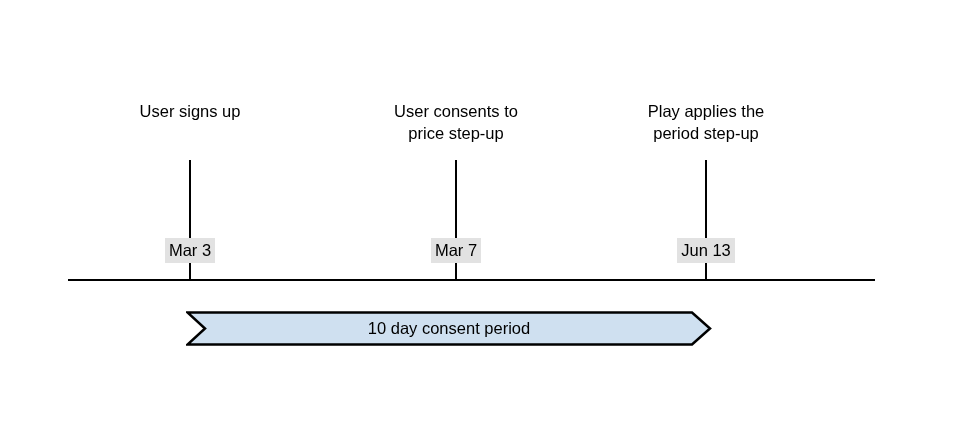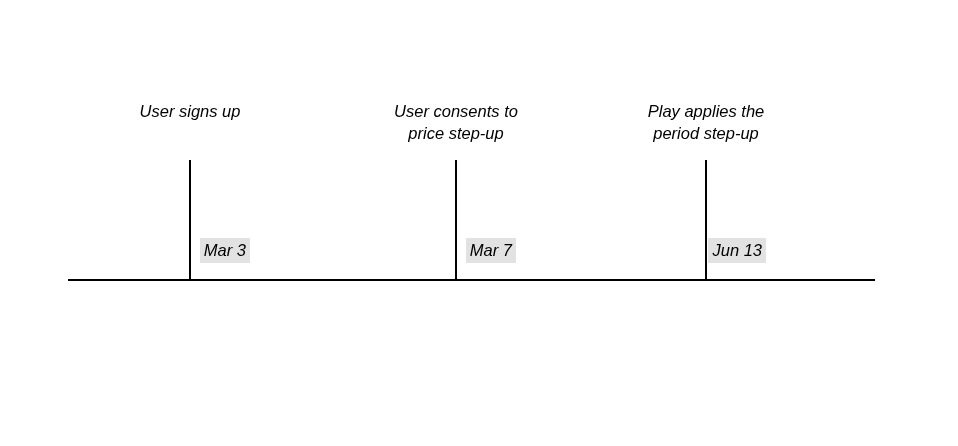--- a/index.html
+++ b/index.html
@@ -10,21 +10,20 @@
   body {
     font-family: "Liberation Sans", sans-serif;
     color: #000000;
   }
   #timeline-canvas {
     position: relative;
     width: 958px;
     height: 446px;
     background: #ffffff;
     overflow: hidden;
-    font-style: italic;
   }
 
   
   .axis-line {
     position: absolute;
     left: 68px;
     top: 279px;
     width: 807px;
     height: 0;
     border-top: 2px solid #000000;
@@ -53,21 +52,21 @@
     top: 60px;
     width: 0;
     height: 120px;
     border-left: 2px solid #000000;
   }
   .event-date {
     position: absolute;
     top: 138px;
     left: -60px;
     width: 120px;
-    text-align: right;
+    text-align: center;
   }
   .event-date span {
     display: inline-block;
     background: #e2e2e2;
     font-size: 16.5px;
     line-height: 22px;
     padding: 1px 4px 2px 4px;
     color: #000000;
   }
 
@@ -118,14 +117,20 @@
     <div class="event-date"><span>Mar 7</span></div>
   </div>
 
   <div class="event-marker" style="left:706px;">
     <div class="event-label">Play applies the
 period step-up</div>
     <div class="event-tick"></div>
     <div class="event-date"><span>Jun 13</span></div>
   </div>
 
+  <div class="period-banner">
+    <svg width="526" height="35" viewBox="0 0 526 35">
+      <polygon points="1.5,1.5 506,1.5 524,17.5 506,33.5 1.5,33.5 19,17.5" fill="#cfe0f0" stroke="#000000" stroke-width="2.5" stroke-linejoin="miter"></polygon>
+    </svg>
+    <div class="period-banner-label">10 day consent period</div>
+  </div>
 
 </div>
 
 </body></html>

